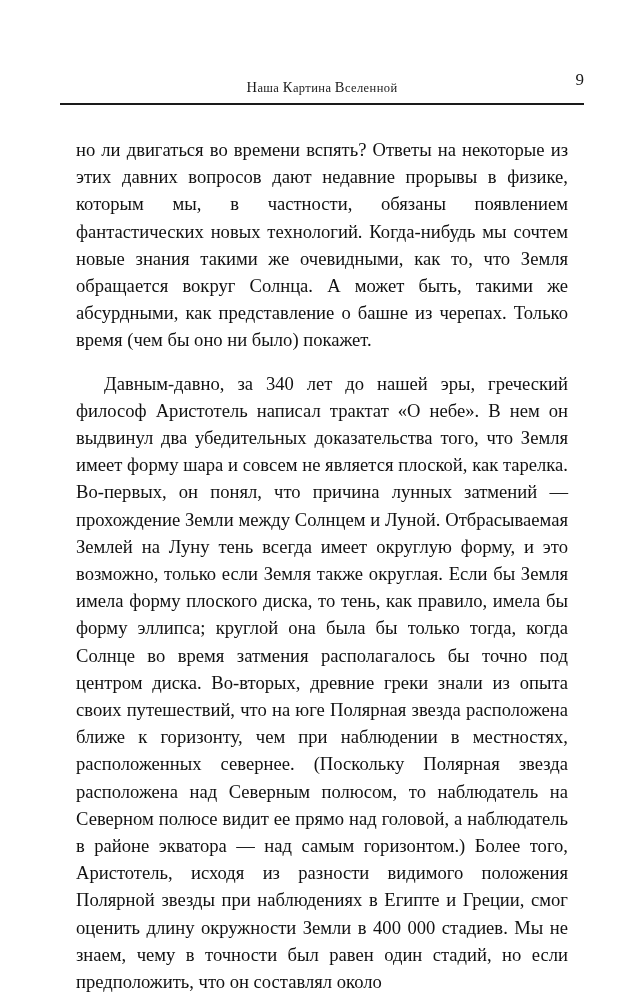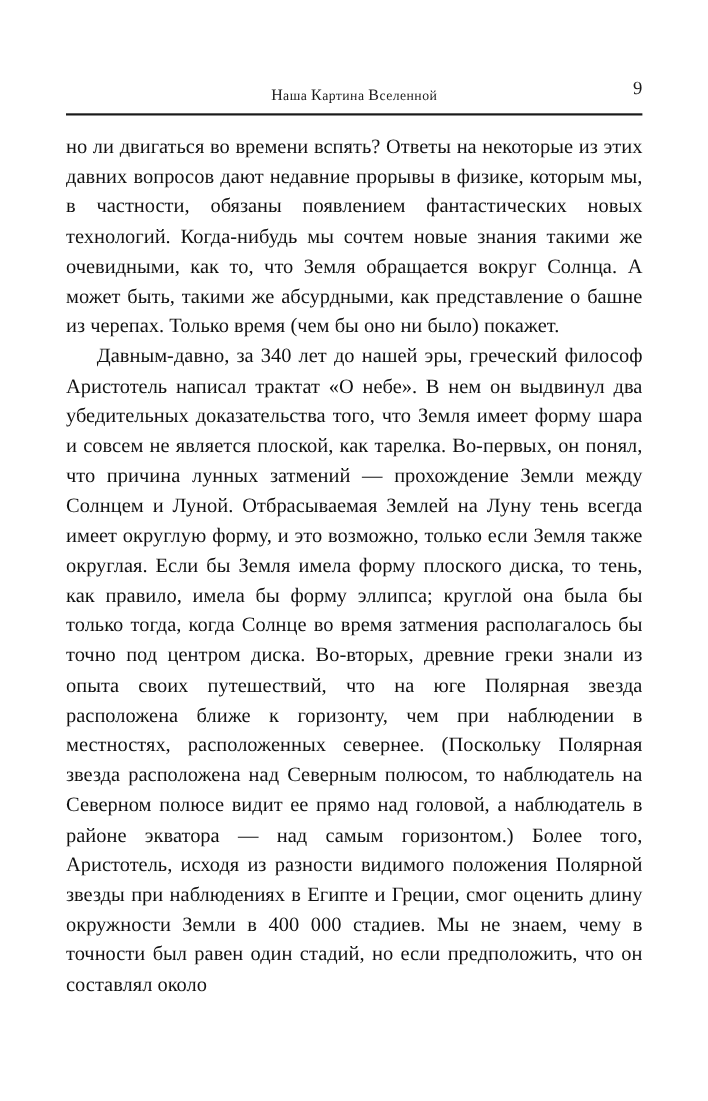--- a/index.html
+++ b/index.html
@@ -63,21 +63,21 @@
     left: 60px;
     width: 524px;
     font-size: 18.6px;
     line-height: 27.2px;
     text-align: justify;
     text-justify: inter-word;
     color: #111111;
     hyphens: manual;
   }
   .body-text p {
-    margin: 0;
+    margin: 16px;
   }
   .body-text p.indent {
     text-indent: 28px;
   }
   
 </style>
 </head>
 <body>
 
 <div class="page">

